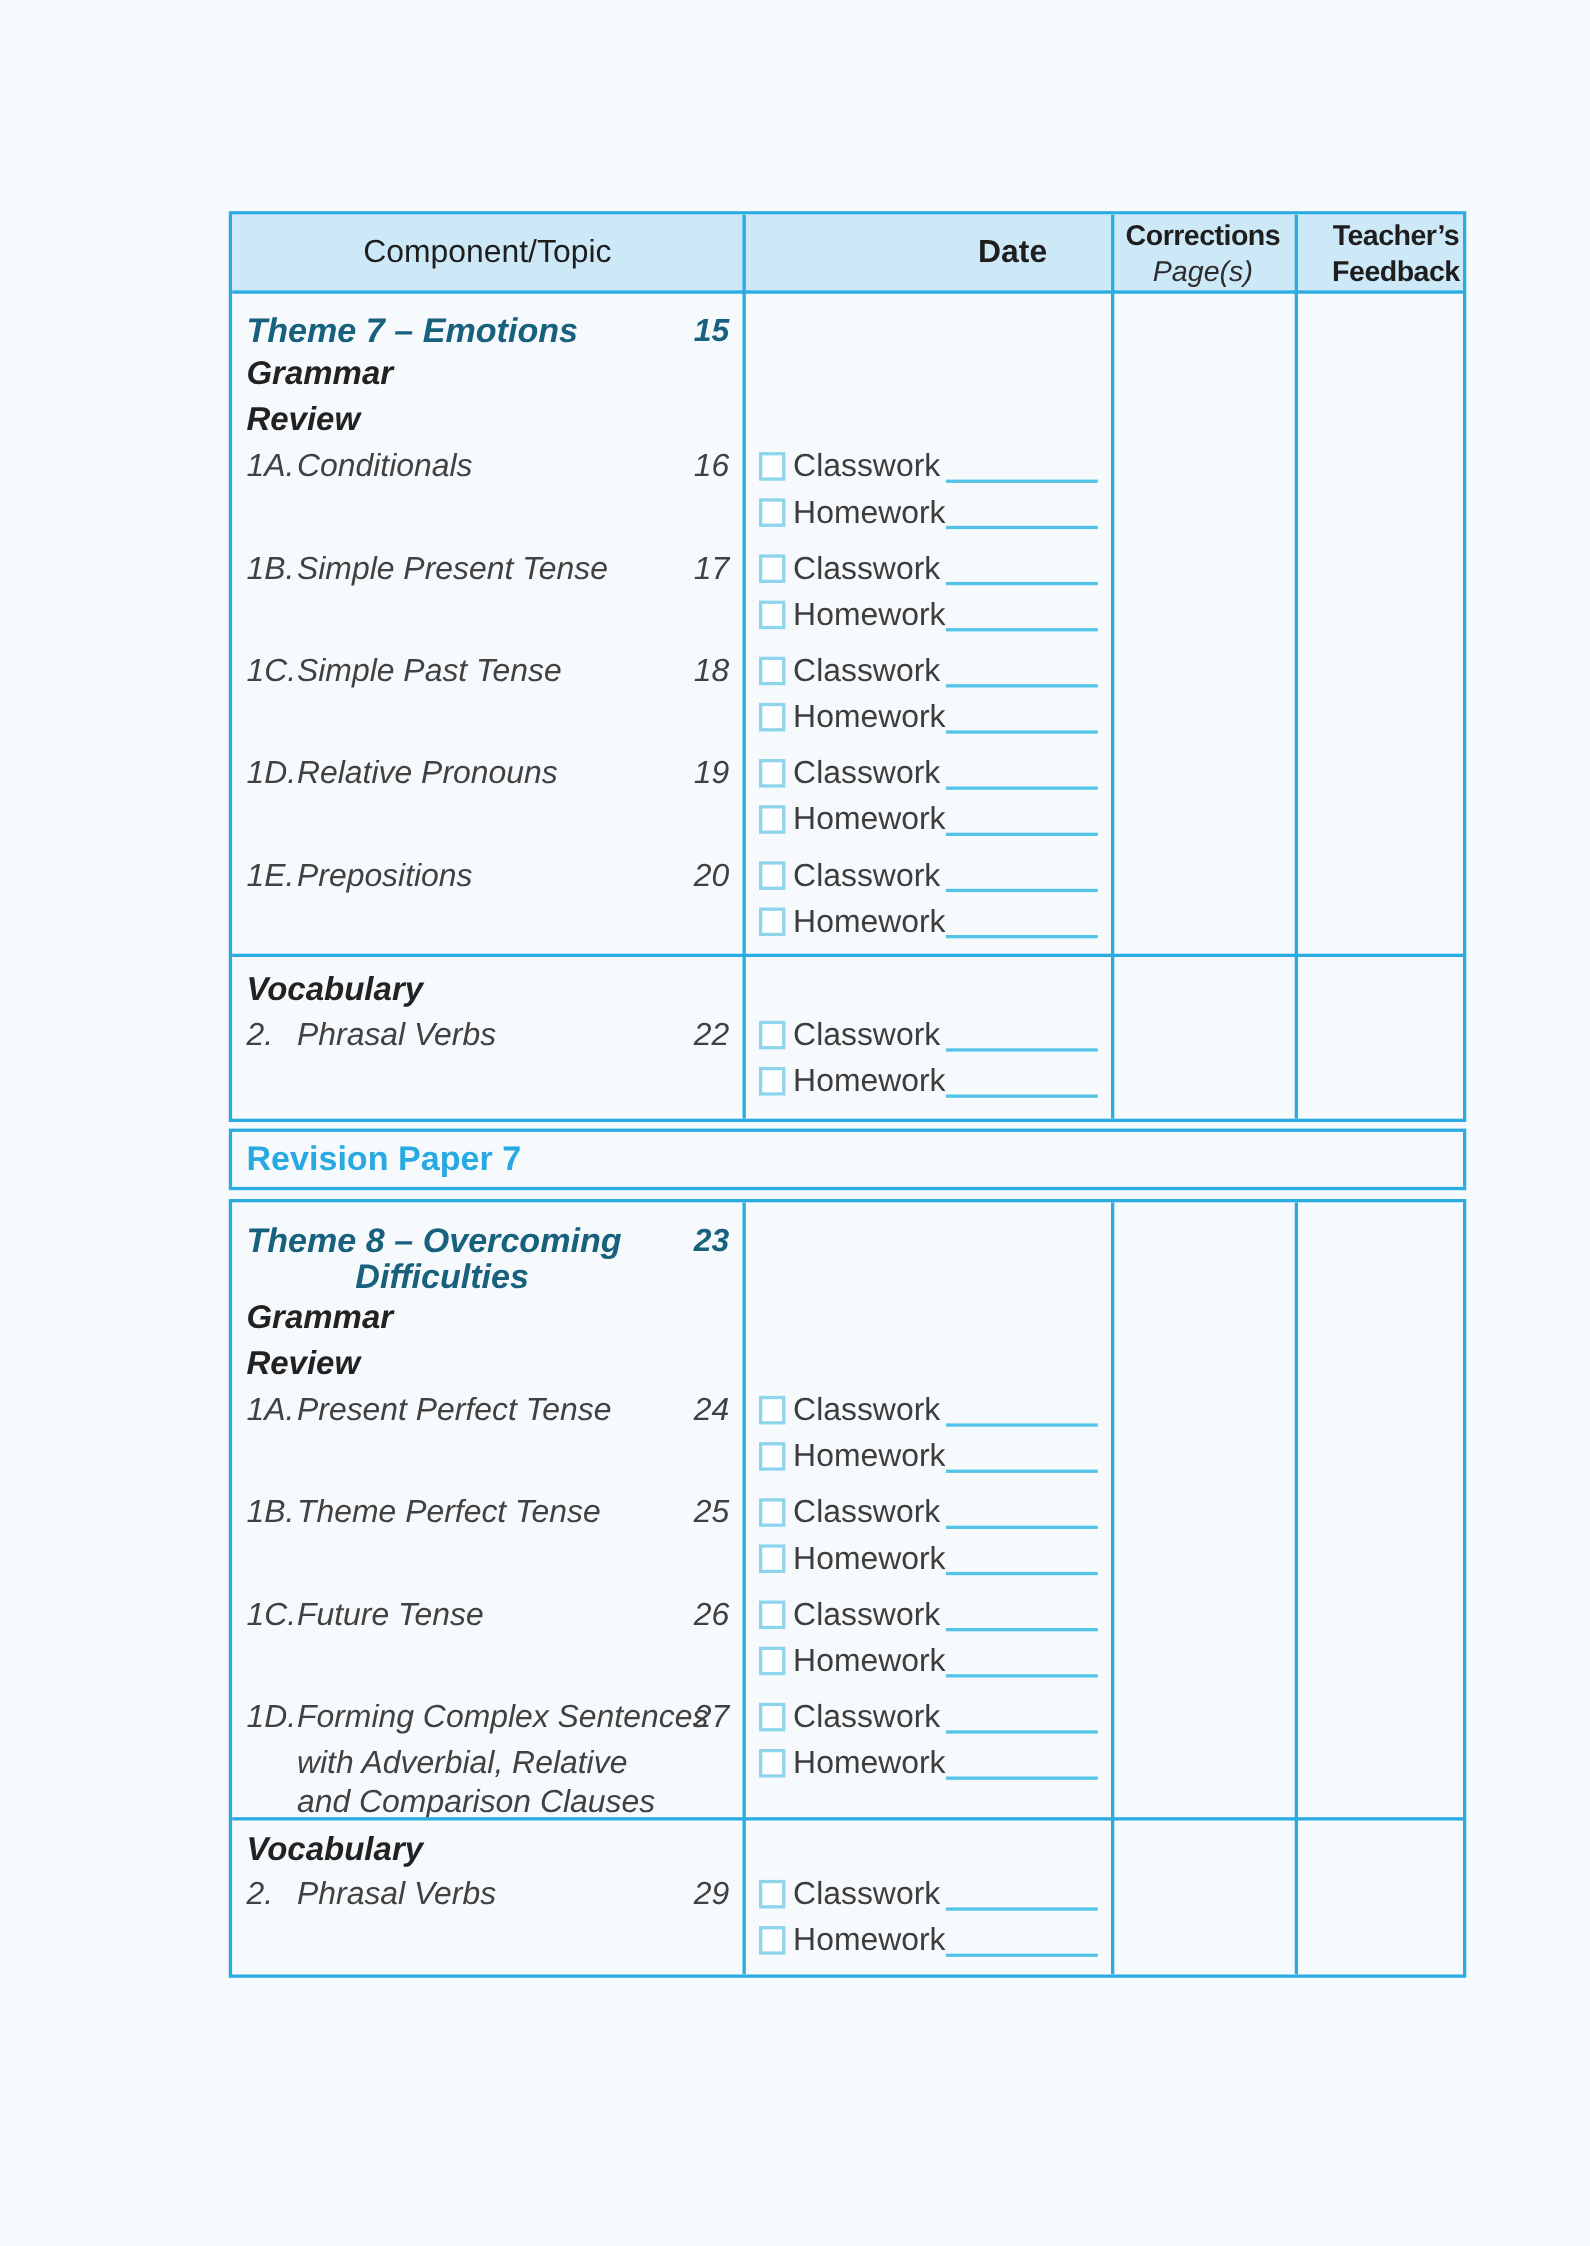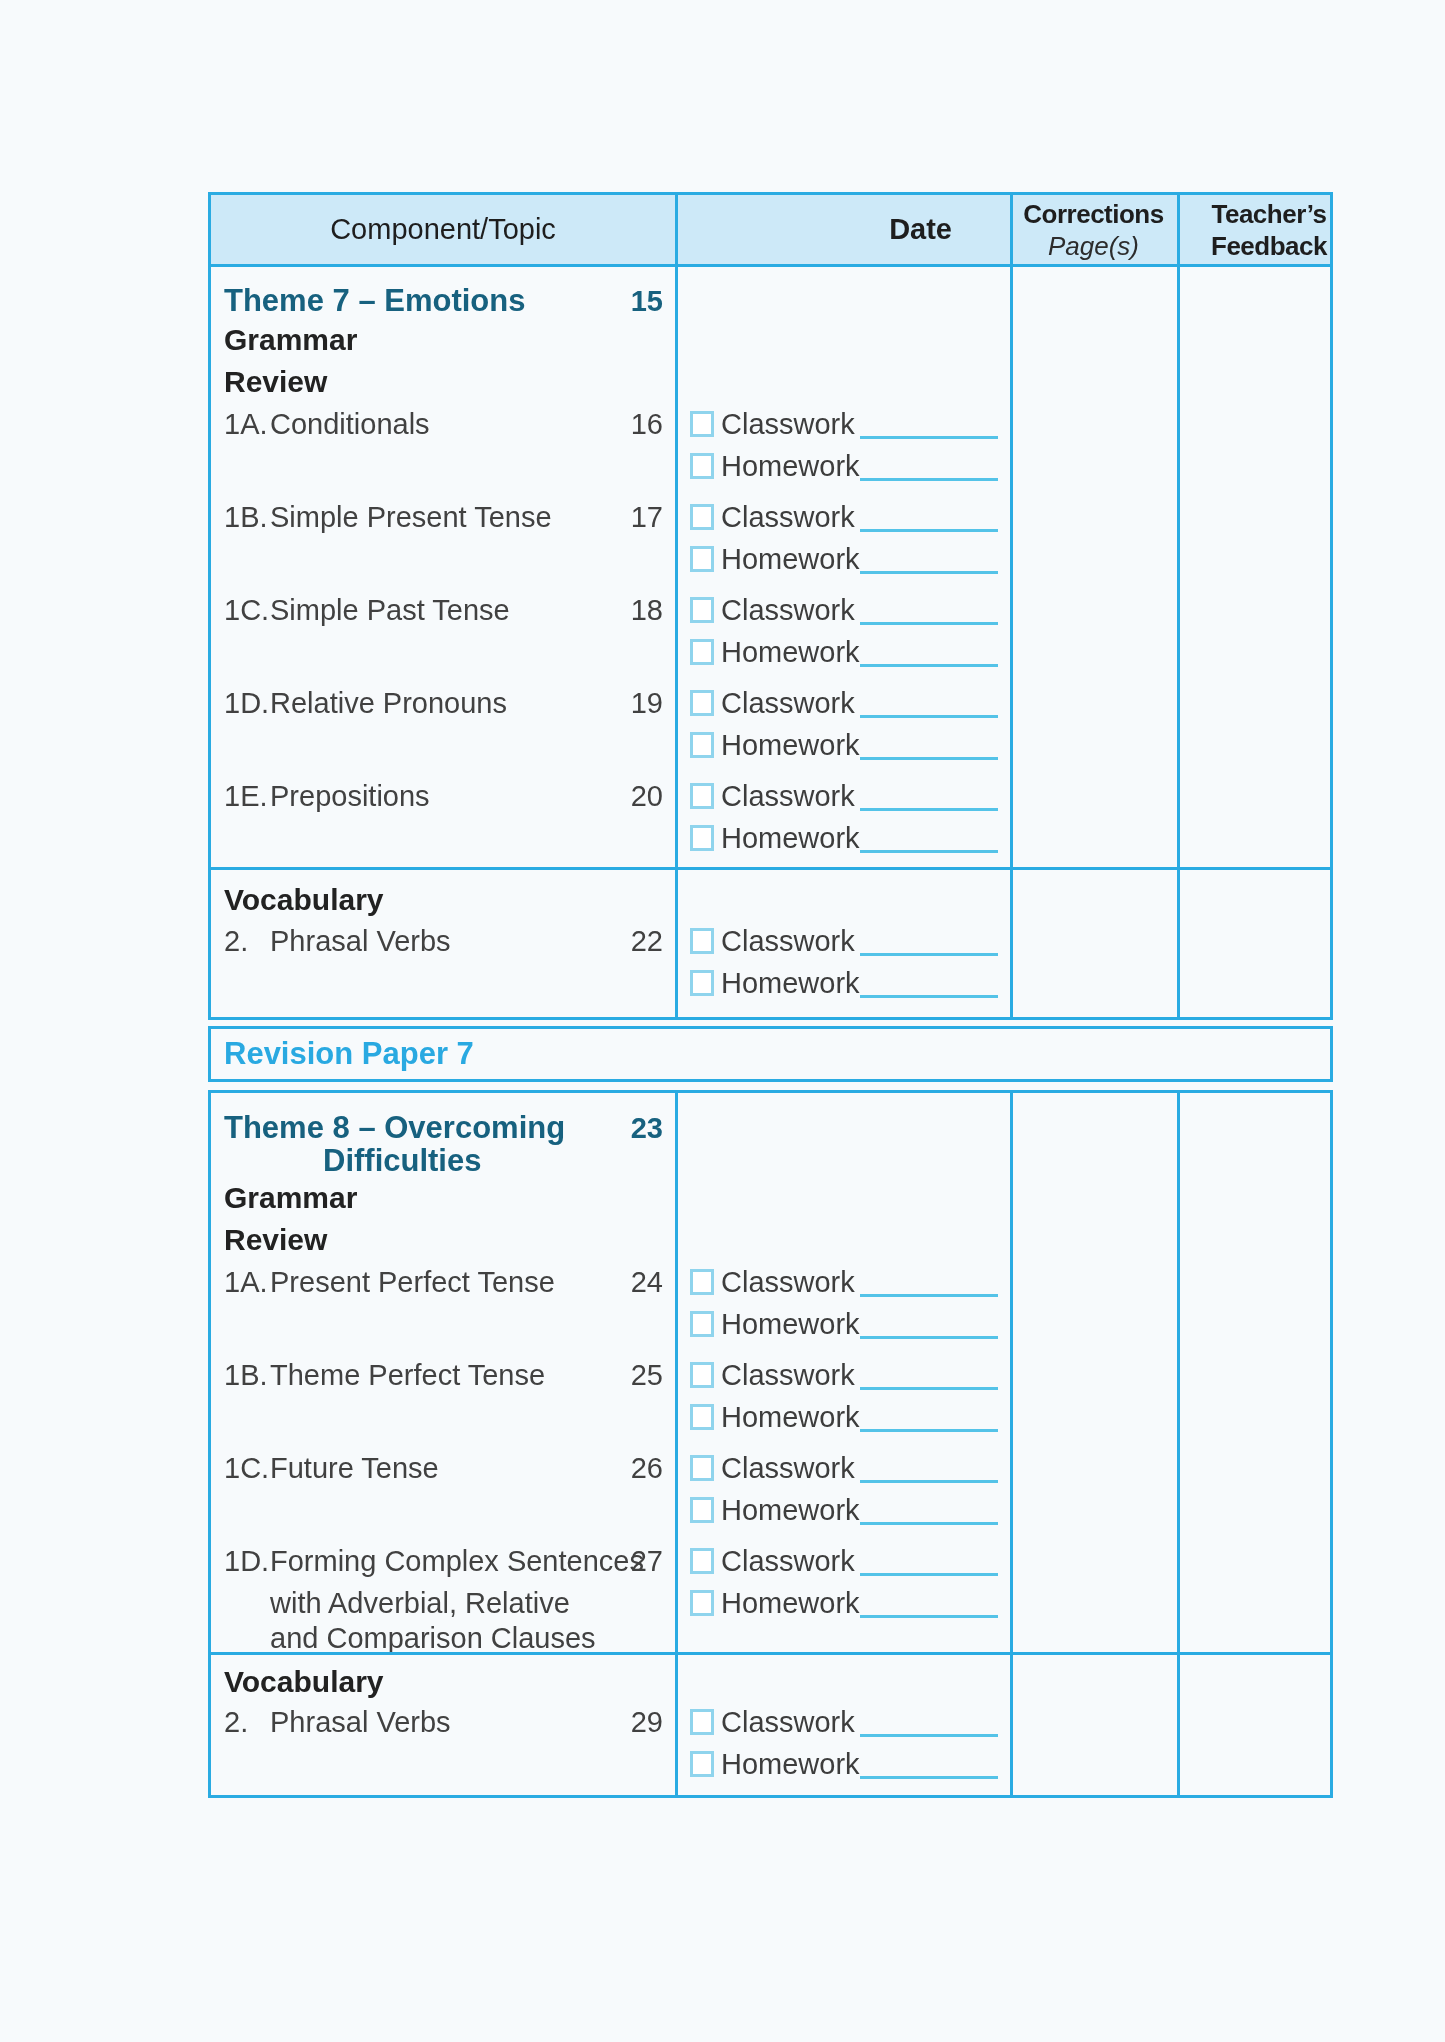--- a/index.html
+++ b/index.html
@@ -44,21 +44,21 @@
 
   
   .sect { position: relative; overflow: hidden; }
   .g0 { height: 603px; border-bottom: 3px solid #2aabe2; padding-top: 16px; }
   .v0 { height: 147px; padding-top: 10px; }
   .g1 { height: 562px; border-bottom: 3px solid #2aabe2; padding-top: 18px; }
   .v1 { height: 140px; padding-top: 8px; }
 
   .line { display: flex; align-items: center; }
   .item { margin-bottom: 9px; }
-  .c1 { width: 464px; display: flex; align-items: center; height: 100%; }
+  .c1 { width: 464px; display: flex; align-items: center; height: 100%; font-style: italic; }
   .c2 { width: 332px; margin-left: 3px; position: relative;
         display: flex; align-items: center; height: 100%; }
   .num { flex: none; margin-left: 13px; width: 46px; font-size: 29px; }
   .topic { flex: 1; min-width: 0; font-size: 29px; white-space: nowrap; }
   .pg { flex: none; min-width: 40px; text-align: right; margin-right: 12px; font-size: 29px; }
   .theme-title { flex: 1; margin-left: 13px; font-weight: bold; font-size: 31px; color: #17617f; }
   .theme-title2 { flex: 1; margin-left: 112px; font-weight: bold; font-size: 31px; color: #17617f; }
   .theme-pg { font-weight: bold; color: #17617f; }
   .subhead { margin-left: 13px; font-weight: bold; font-size: 30px; color: #222; }
   .cb { flex:none; width: 24px; height: 26px; border: 3px solid #8fd4ed;

